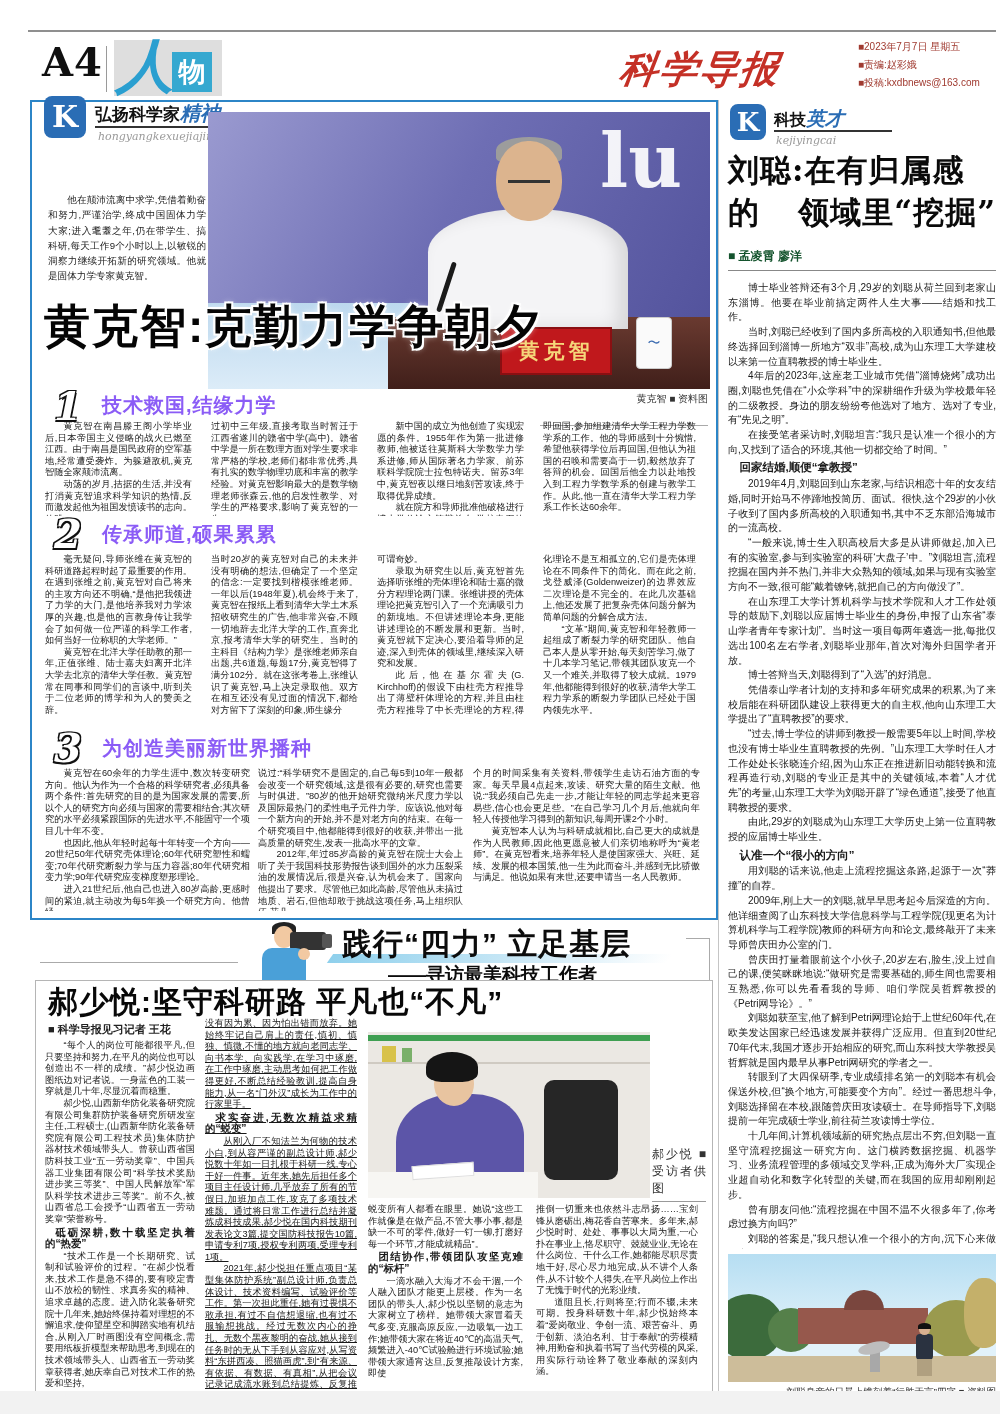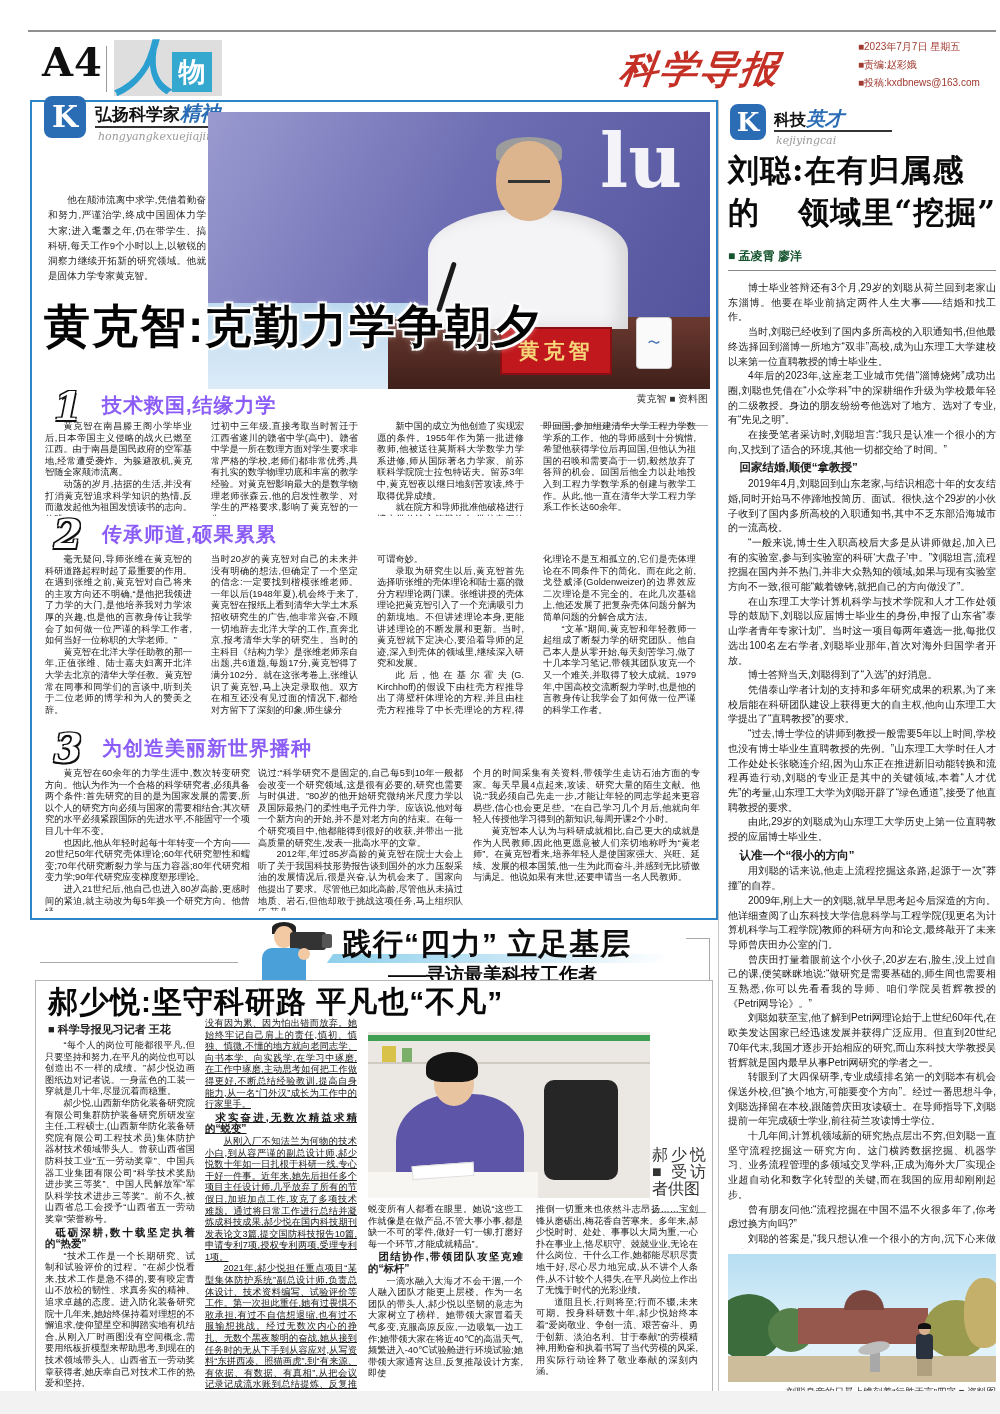--- a/index.html
+++ b/index.html
@@ -114,22 +114,22 @@
   .p2shelf{position:absolute;left:0;top:30px;width:282px;height:2px;background:#cfcac2;}
   .p2item1{position:absolute;left:14px;top:14px;width:14px;height:16px;background:#d8c24a;}
   .p2item2{position:absolute;left:34px;top:16px;width:10px;height:14px;background:#7ab06a;}
   .p2chair{position:absolute;left:176px;top:48px;width:74px;height:100px;background:#262626;border-radius:10px;}
   .p2jacket{position:absolute;left:28px;top:62px;width:128px;height:104px;background:#5c55a8;
         border-radius:46% 40% 8px 8px;}
   .p2head{position:absolute;left:66px;top:30px;width:40px;height:44px;background:#e8c4a0;border-radius:50%;}
   .p2hair{position:absolute;left:58px;top:20px;width:52px;height:30px;background:#151515;border-radius:50% 50% 30% 30%;}
   .p2desk{position:absolute;left:0;top:140px;width:170px;height:26px;background:#f7f6f3;}
   .p2paper{position:absolute;left:44px;top:132px;width:60px;height:12px;background:#ffffff;border:1px solid #ddd;transform:rotate(-4deg);}
-  .cap2{left:652px;top:1146px;width:54px;font-size:16px;line-height:17px;color:#333;text-align:justify;
-        border-bottom:1px solid #999;padding-bottom:15px;}
+  .cap2{left:652px;top:1146px;width:54px;font-size:12px;line-height:17px;color:#333;text-align:justify;
+        border-bottom:1px solid #999;padding-bottom:4px;}
 
   
   .vdiv{left:718px;top:100px;width:1px;height:1308px;background:#c5c5c5;}
   .kb2{left:730px;top:104px;width:36px;height:36px;font-size:26px;line-height:36px;}
   .bt2{left:774px;top:106px;font-size:16px;}
   .bt2 .blue{font-size:19px;}
   .bline2{left:774px;top:130px;width:118px;height:2px;background:#333;}
   .py2{left:776px;top:134px;}
   .headline2{font-family:"DejaVu Serif","Liberation Serif",serif;font-weight:900;font-size:31px;
         color:#0a0a0a;letter-spacing:1px;}
@@ -234,21 +234,21 @@
   <div class="abs bodytxt s2c c2">
       <p class="para cont">当时20岁的黄克智对自己的未来并没有明确的想法,但确定了一个坚定的信念:一定要找到楷模张维老师。一年以后(1948年夏),机会终于来了,黄克智在报纸上看到清华大学土木系招收研究生的广告,他非常兴奋,不顾一切地辞去北洋大学的工作,直奔北京,报考清华大学的研究生。当时的主科目《结构力学》是张维老师亲自出题,共6道题,每题17分,黄克智得了满分102分。就在这张考卷上,张维认识了黄克智,马上决定录取他。双方在相互还没有见过面的情况下,都给对方留下了深刻的印象,师生缘分</p>
     </div>
   <div class="abs bodytxt s2c c3">
       <p class="para cont">可谓奇妙。</p>
       <p class="para">录取为研究生以后,黄克智首先选择听张维的壳体理论和陆士嘉的微分方程理论两门课。张维讲授的壳体理论把黄克智引入了一个充满吸引力的新境地。不但讲述理论本身,更能讲述理论的不断发展和更新。当时,黄克智就下定决心,要沿着导师的足迹,深入到壳体的领域里,继续深入研究和发展。</p>
       <p class="para">此后,他在基尔霍夫(G. Kirchhoff)的假设下由柱壳方程推导出了薄壁杆体理论的方程,并且由柱壳方程推导了中长壳理论的方程,得出各种壳体简</p>
     </div>
   <div class="abs bodytxt s2c c4">
       <p class="para cont">化理论不是互相孤立的,它们是壳体理论在不同条件下的简化。而在此之前,戈登威泽(Goldenweizer)的边界效应二次理论是不完全的。在此几次基础上,他还发展了把复杂壳体问题分解为简单问题的分解合成方法。</p>
-      <p class="para">“文革”期间,黄克智和年轻教师一起组成了断裂力学的研究团队。他自己本人是从零开始,每天刻苦学习,做了十几本学习笔记,带领其团队攻克一个又一个难关,并取得了较大成就。1979年,中国高校交流断裂力学时,也是他的言教身传让我学会了如何做一位严谨的科学工作者。</p>
+      <p class="para">“文革”期间,黄克智和年轻教师一起组成了断裂力学的研究团队。他自己本人是从零开始,每天刻苦学习,做了十几本学习笔记,带领其团队攻克一个又一个难关,并取得了较大成就。1979年,他都能得到很好的收获,清华大学工程力学系的断裂力学团队已经处于国内领先水平。</p>
     </div>
 
   <div class="abs secnum sn3">3</div>
   <div class="abs sectitle st3">为创造美丽新世界播种</div>
   <div class="abs bodytxt s3c ca">
       <p class="para">黄克智在60余年的力学生涯中,数次转变研究方向。他认为作为一个合格的科学研究者,必须具备两个条件:首先研究的目的是为国家发展的需要,所以个人的研究方向必须与国家的需要相结合;其次研究的水平必须紧跟国际的先进水平,不能固守一个项目几十年不变。</p>
       <p class="para">也因此,他从年轻时起每十年转变一个方向——20世纪50年代研究壳体理论;60年代研究塑性和蠕变;70年代研究断裂力学与压力容器;80年代研究相变力学;90年代研究应变梯度塑形理论。</p>
       <p class="para">进入21世纪后,他自己也进入80岁高龄,更感时间的紧迫,就主动改为每5年换一个研究方向。他曾经</p>
     </div>
   <div class="abs bodytxt s3c cb">

